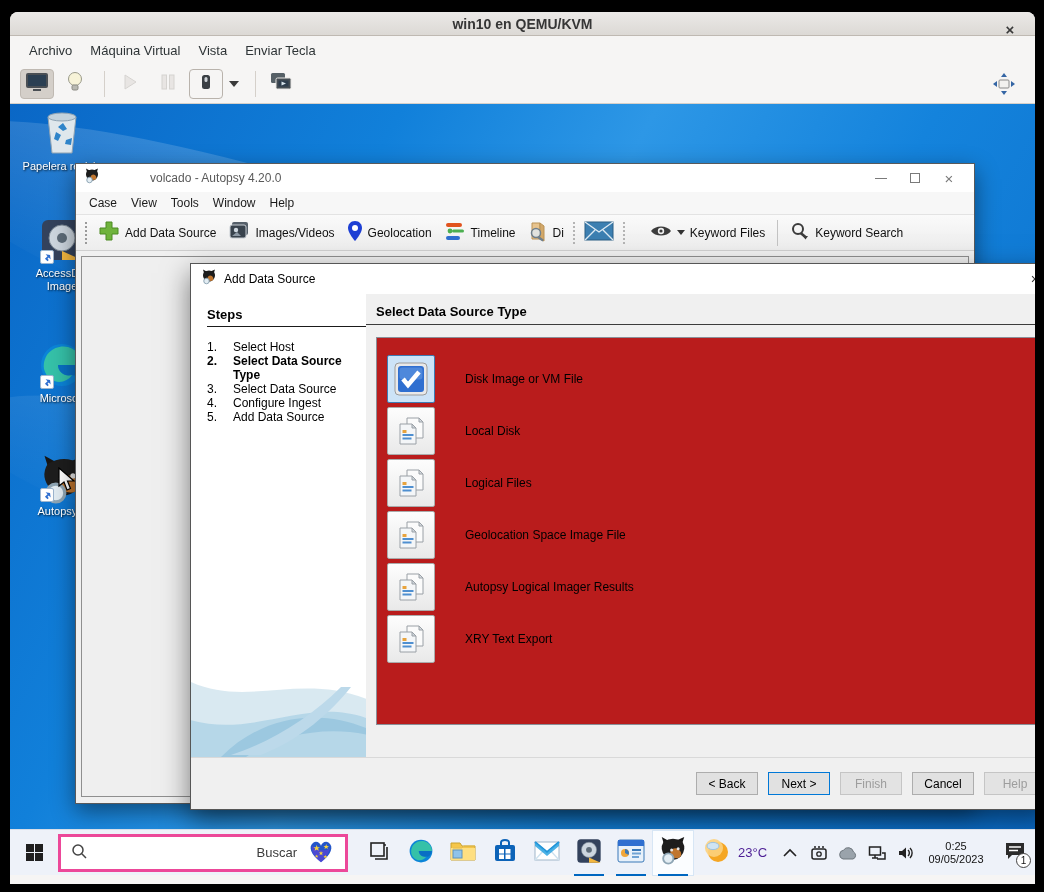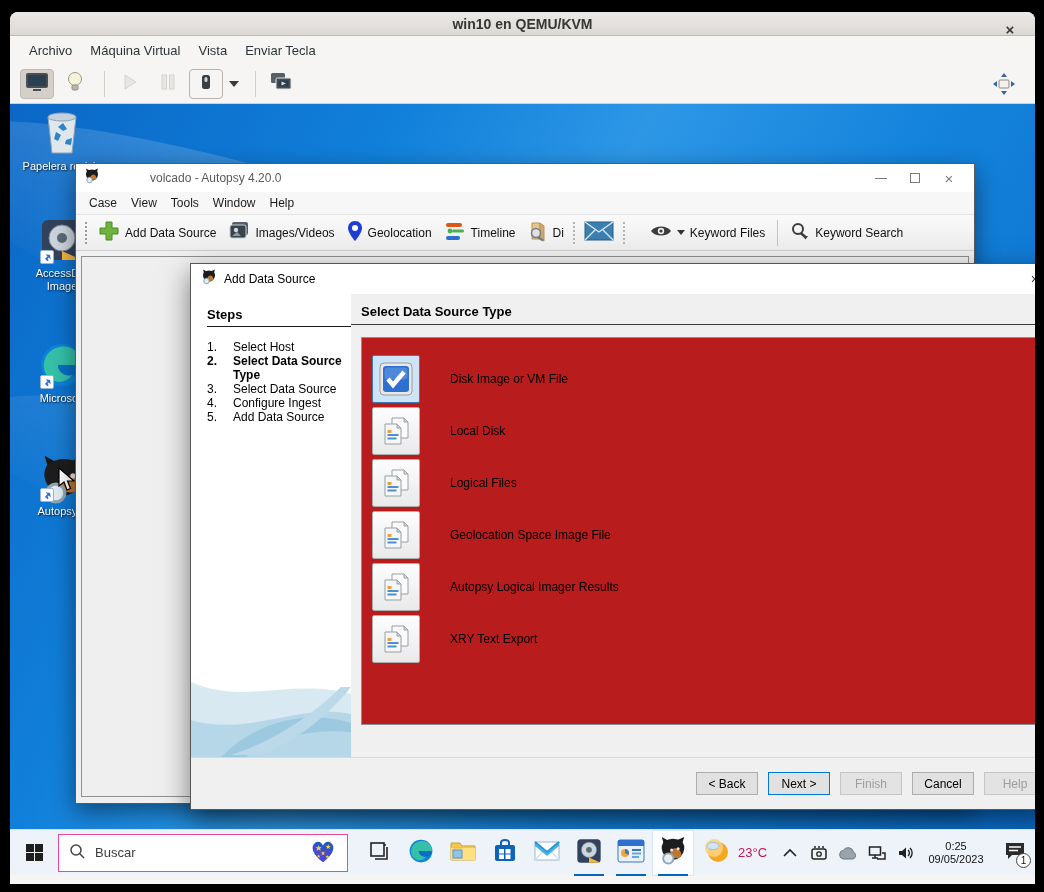--- a/index.html
+++ b/index.html
@@ -56,21 +56,21 @@
   .caret-sm { width:0; height:0; border-left:4px solid transparent; border-right:4px solid transparent; border-top:5px solid #333; }
   .aw-content { position:absolute; left:5px; right:5px; top:92px; bottom:6px; border:1px solid #8f8f8f; background:#efefef; }
 
   
   .dlg { position:absolute; left:180px; top:159px; width:862px; height:547px; background:#f0f0f0;
     border:1px solid #565656; box-shadow:0 10px 26px rgba(0,0,0,.5); }
   .dlg-titlebar { height:30px; background:#fff; display:flex; align-items:center; padding:0 10px; }
   .dlg-title { font-size:12px; color:#000; margin-left:7px; }
   .dlg-x { margin-left:auto; font-size:14px; color:#333; padding-right:2px; }
   .dlg-body { display:flex; height:463px; }
-  .steps-panel { position:relative; width:160px; background:#fff; padding:13px 2px 0 16px; overflow:hidden; }
+  .steps-panel { position:relative; width:175px; background:#fff; padding:13px 2px 0 16px; overflow:hidden; }
   .steps-header { font-size:13px; font-weight:bold; color:#000; padding-bottom:4px; border-bottom:1px solid #1a1a1a; margin-bottom:13px; width:168px; }
   .step-row { display:grid; grid-template-columns:26px auto; font-size:12px; color:#000; line-height:14px; }
   .step-row.active { font-weight:bold; }
   .swoosh { position:absolute; left:0; bottom:0; width:200px; height:110px; }
   .content-panel { flex:1; background:#f0f0f0; padding-top:10px; position:relative; }
   .content-header { font-size:13px; font-weight:bold; color:#000; padding:0 0 5px 10px; border-bottom:1px solid #3c3c3c; }
   .listbox { margin:12px 10px 0 10px; height:388px; border:1px solid #8a8f98; background:#b91c1c; padding:17px 0 0 10px; }
   .src-row { display:flex; align-items:center; margin-bottom:4px; }
   .src-btn { width:48px; height:48px; border:1px solid #ababab; border-radius:2px;
     background:linear-gradient(#fdfdfd,#e9e9e9); display:flex; align-items:center; justify-content:center; }
@@ -83,26 +83,26 @@
   .wbtn.disabled { color:#9d9d9d; border-color:#c5c5c5; background:#e3e3e3; }
 
   
   .cursor { position:absolute; left:47px; top:363px; width:22px; height:26px; pointer-events:none; }
 
   
   .taskbar { height:46px; background:#eef2f9; display:flex; align-items:center; border-top:1px solid #d8dee8; }
   .tb-start { width:48px; height:46px; display:flex; align-items:center; justify-content:center; }
   .win-logo { display:grid; grid-template-columns:8px 8px; grid-template-rows:8px 8px; gap:1px; }
   .win-logo div { background:#1f1f1f; }
-  .tb-search { width:290px; height:38px; background:#fff; border:1px solid #ec4899; display:flex; align-items:center; padding:0 10px; gap:10px; }
+  .tb-search { width:290px; height:38px; background:#fff; border:3px solid #ec4899; display:flex; align-items:center; padding:0 10px; gap:10px;text-align:right; }
   .tb-search-text { font-size:13px; color:#3b3b3b; flex:1; }
   .tb-app { width:42px; height:46px; display:flex; align-items:center; justify-content:center; position:relative; }
   .tb-app.active::after { content:""; position:absolute; left:6px; right:6px; bottom:0; height:2px; background:#0067c0; }
   .tb-app.focused { background:#fbfdff; box-shadow:inset 0 0 0 1px #d7e6f5; }
-  .tb-weather { display:flex; align-items:center; gap:8px; padding:0 10px; font-size:13px; color:#be185d; }
+  .tb-weather { display:flex; align-items:center; gap:8px; padding:0 10px; font-size:13px; color:#4c1d95; }
   .tb-tray { display:flex; align-items:center; gap:7px; margin-left:auto; }
   .tray-ic { width:22px; height:22px; display:flex; align-items:center; justify-content:center; }
   .tb-clock { text-align:center; font-size:11px; color:#111; line-height:13px; padding:0 8px; min-width:78px; }
   .tb-notif { position:relative; width:40px; height:46px; display:flex; align-items:center; justify-content:center; }
   .notif-badge { position:absolute; right:4px; bottom:8px; width:15px; height:15px; border-radius:50%; background:#fff;
     border:1px solid #444; font-size:10px; color:#111; display:flex; align-items:center; justify-content:center; }
 </style>
 </head>
 <body>
 

